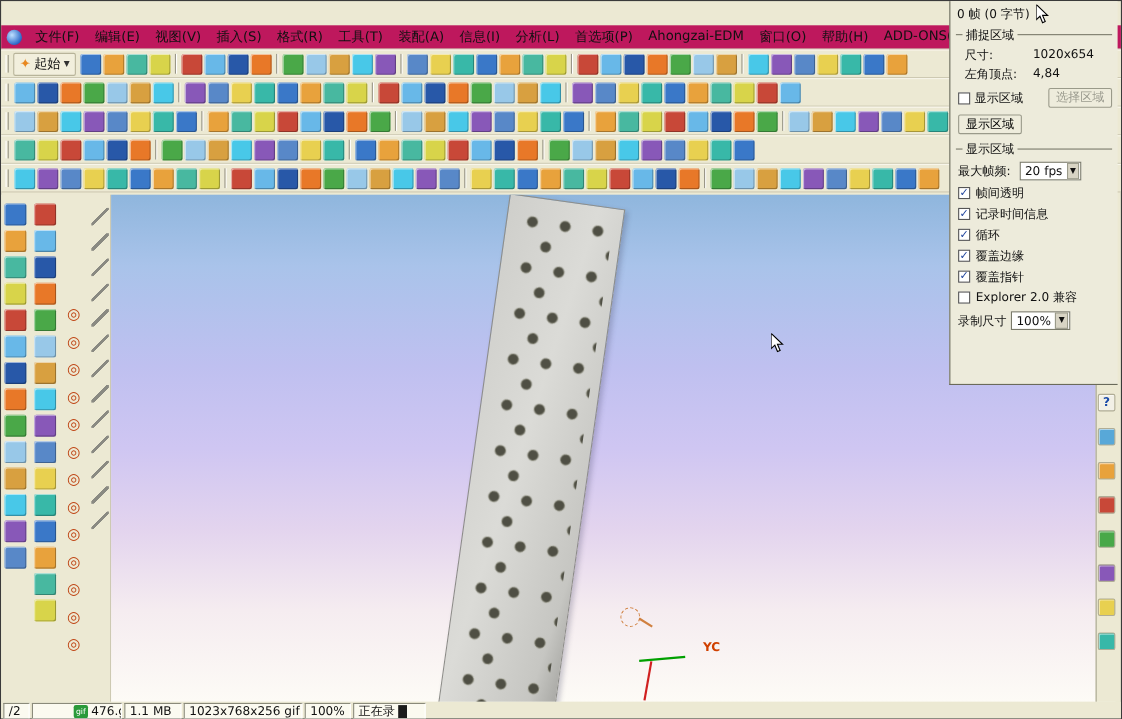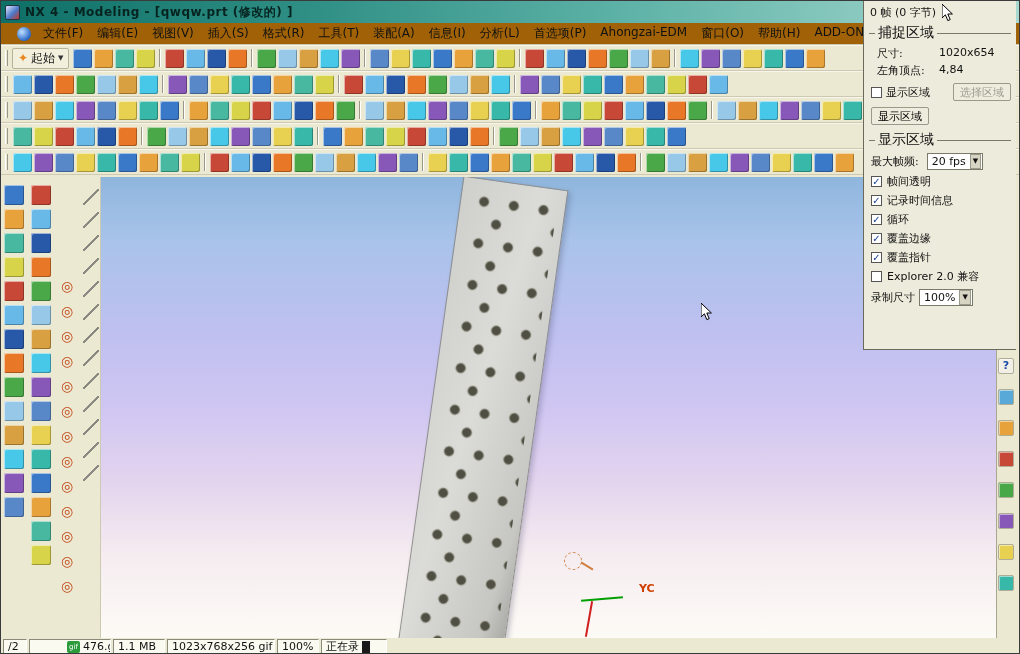--- a/index.html
+++ b/index.html
@@ -9,22 +9,22 @@
 
   
   .titlebar { position:absolute; left:0; top:0; width:1020px; height:22px;
     background:linear-gradient(90deg,#0e6f66 0%,#2f8f85 30%,#5fb3a8 62%,#a8d8cf 100%);
     display:flex; align-items:center; padding:0 4px; }
   .app-icon { width:15px; height:15px; margin-right:5px; border:1px solid #234;
     background:linear-gradient(135deg,#e8e8ff 0%,#4a78c8 55%,#c83828 100%); border-radius:2px; }
   .title-text { font-weight:bold; font-size:12px; color:#06231f; letter-spacing:0.5px; white-space:nowrap; }
 
   
-  .menubar { position:absolute; left:0; top:22px; width:1020px; height:22px; background:#a16207;
-    border-bottom:1px solid #cdc9b2; display:flex; align-items:center; padding-left:14px; }
+  .menubar { position:absolute; left:0; top:22px; width:1020px; height:22px; background:#be185d;
+    border-bottom:1px solid #cdc9b2; display:flex; align-items:center; padding-left:3px; }
   .menu-app-icon { width:14px; height:14px; border-radius:50%; margin:0 5px 0 2px;
     background:radial-gradient(circle at 35% 35%,#bfe0ff,#2a68c8 70%,#123a80); }
   .menu-item { padding:2px 7px; cursor:default; white-space:nowrap; }
 
   
   .tbrow { position:absolute; left:0; width:1020px; height:26px; background:#ece9d3;
     border-top:1px solid #f8f6ea; border-bottom:1px solid #cdc9b2;
     display:flex; align-items:center; padding-left:2px; }
   .grip { width:3px; height:16px; border-left:1px solid #fff; border-right:1px solid #9a9788; margin:0 4px 0 2px; }
   .tbi { display:inline-block; width:19px; height:19px; margin:0 1px; border-radius:2px;
@@ -79,21 +79,21 @@
   
   .cap-panel { position:absolute; left:862px; top:0; width:153px; height:349px; background:#edebdb;
     border-left:1px solid #6a6a5a; border-bottom:1px solid #6a6a5a; z-index:50;
     padding:3px 5px; font-size:11px; overflow:hidden; }
   .cap-btn-row { display:flex; gap:5px; margin:1px 0 3px; }
   .cap-btn { height:19px; line-height:15px; padding:0 8px; font-size:11px; background:#f2f0e4;
     border:1px solid #8a8a7a; border-radius:2px; cursor:default; }
   .cap-btn.grab { border:2px solid #cc3a10; padding:0 7px; }
   .cap-btn.stop { color:#9a9a8e; }
   .frames-line { margin:1px 0 3px 1px; }
-  .ghead { display:flex; align-items:center; font-size:14px; margin:4px 0 3px; white-space:nowrap; }
+  .ghead { display:flex; align-items:center; font-size:11px; margin:4px 0 3px; white-space:nowrap; }
   .ghead::before { content:""; width:6px; height:1px; background:#7a7a6a; margin-right:3px; }
   .ghead::after { content:""; flex:1; height:1px; background:#7a7a6a; margin-left:3px; }
   .kv { display:flex; padding:1px 2px 1px 8px; }
   .kv .k { width:62px; }
   .ctl-row { display:flex; align-items:center; gap:4px; margin:4px 0 3px 2px; }
   .cb-box { display:inline-block; width:11px; height:11px; background:#fff; border:1px solid #555;
     font-size:10px; line-height:9px; text-align:center; color:#1a3f9a; font-weight:bold; flex:0 0 auto; }
   .mini-btn { height:18px; line-height:14px; padding:0 6px; background:#eeecdc; border:1px solid #9a9a8a;
     border-radius:2px; font-size:11px; }
   .mini-btn.dim { color:#9a9a8e; }
@@ -121,24 +121,20 @@
   .sb4 { width:42px; } .sb5 { width:66px; }
   .gif-ic { width:13px; height:12px; background:#2a9a3a; color:#fff; font-size:7px; line-height:12px;
     text-align:center; border-radius:2px; flex:0 0 auto; }
   .blk { width:8px; height:12px; background:#1a1a1a; display:inline-block; }
 </style>
 </head>
 <body>
 
 <div class="win">
 
-  <div class="titlebar">
-    <span class="app-icon"></span>
-    <span class="title-text">NX 4 - Modeling - [qwqw.prt (修改的) ]</span>
-  </div>
 
   <div class="menubar">
     <span class="menu-app-icon"></span>
     <span style="display:flex;">
         <span class="menu-item">文件(F)</span>
         <span class="menu-item">编辑(E)</span>
         <span class="menu-item">视图(V)</span>
         <span class="menu-item">插入(S)</span>
         <span class="menu-item">格式(R)</span>
         <span class="menu-item">工具(T)</span>

